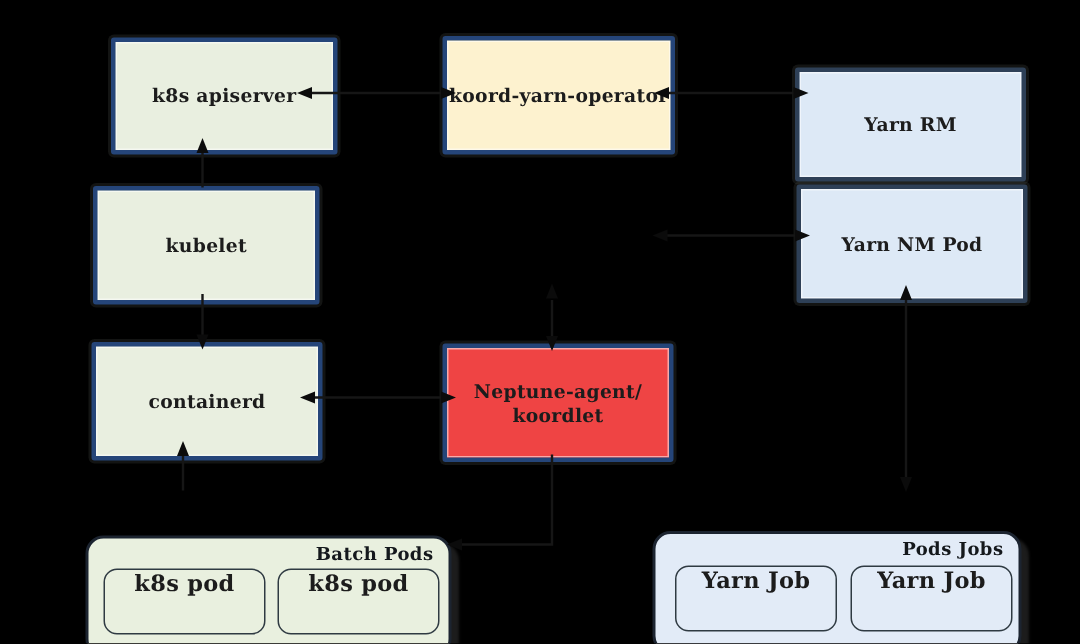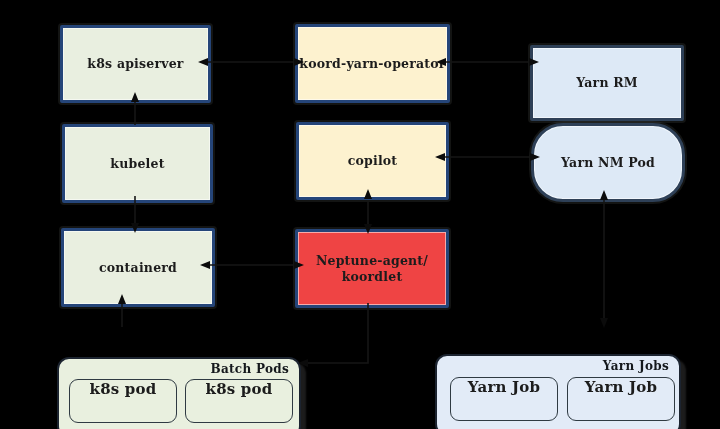--- a/index.html
+++ b/index.html
@@ -38,60 +38,57 @@
   .g-jobs{background:#e2ebf7;}
   svg.connectors{position:absolute;left:0;top:0;pointer-events:none;z-index:5;}
   svg .shaft{stroke:#161616;stroke-width:1.6;fill:none;}
   svg .head{fill:#0b0b0b;stroke:none;}
 </style>
 </head>
 <body>
 
 <div class="canvas">
 
-  <div class="node fill-green border-navy" style="left:60px;top:25px;width:145px;height:72px;">
+  <div class="node fill-green border-navy" style="left:74px;top:25px;width:145px;height:72px;">
     <span>k8s apiserver</span>
   </div>
   <div class="node fill-green border-navy" style="left:62px;top:124px;width:145px;height:73px;">
     <span>kubelet</span>
   </div>
   <div class="node fill-green border-navy" style="left:61px;top:228px;width:148px;height:73px;">
     <span>containerd</span>
   </div>
 
   <div class="node fill-yellow border-navy" style="left:295px;top:24px;width:149px;height:73px;">
     <span>koord-yarn-operator</span>
   </div>
-  <div class="node fill-yellow border-navy" style="left:296px;top:122px;width:147px;height:72px;">
-    <span>copilot</span>
-  </div>
   <div class="node fill-pink border-navy" style="left:295px;top:229px;width:148px;height:73px;flex-direction:column;">
     <span>Neptune-agent/</span>
     <span>koordlet</span>
   </div>
 
   <div class="node fill-blue border-slate" style="left:530px;top:28px;width:148px;height:70px;margin-top:17px;">
     <span>Yarn RM</span>
   </div>
-  <div class="node fill-blue border-slate" style="left:531px;top:123px;width:148px;height:73px;border-radius:32px;">
+  <div class="node fill-blue border-slate" style="left:531px;top:123px;width:148px;height:73px;">
     <span>Yarn NM Pod</span>
   </div>
 
   <div class="group g-pods" style="left:57px;top:325px;width:240px;height:77px;">
     <span class="group-title">Batch Pods</span>
     <div class="chip" style="left:10px;top:20px;width:106px;height:42px;">
       <span>k8s pod</span>
     </div>
     <div class="chip" style="left:126px;top:20px;width:106px;height:42px;">
       <span>k8s pod</span>
     </div>
   </div>
 
   <div class="group g-jobs" style="left:435px;top:322px;width:242px;height:78px;">
-    <span class="group-title">Yarn Jobs</span>
+    <span class="group-title">Pods Jobs</span>
     <div class="chip" style="left:13px;top:21px;width:106px;height:42px;">
       <span>Yarn Job</span>
     </div>
     <div class="chip" style="left:130px;top:21px;width:106px;height:42px;">
       <span>Yarn Job</span>
     </div>
   </div>
 
   <svg class="connectors" width="720" height="429" viewBox="0 0 720 429">
     <g>

